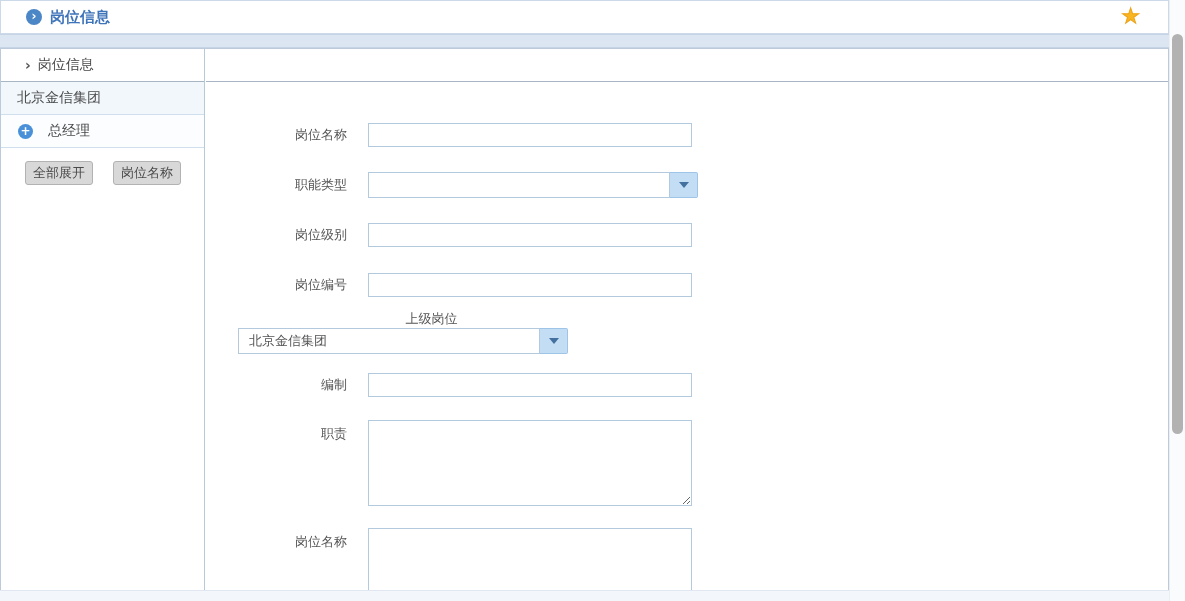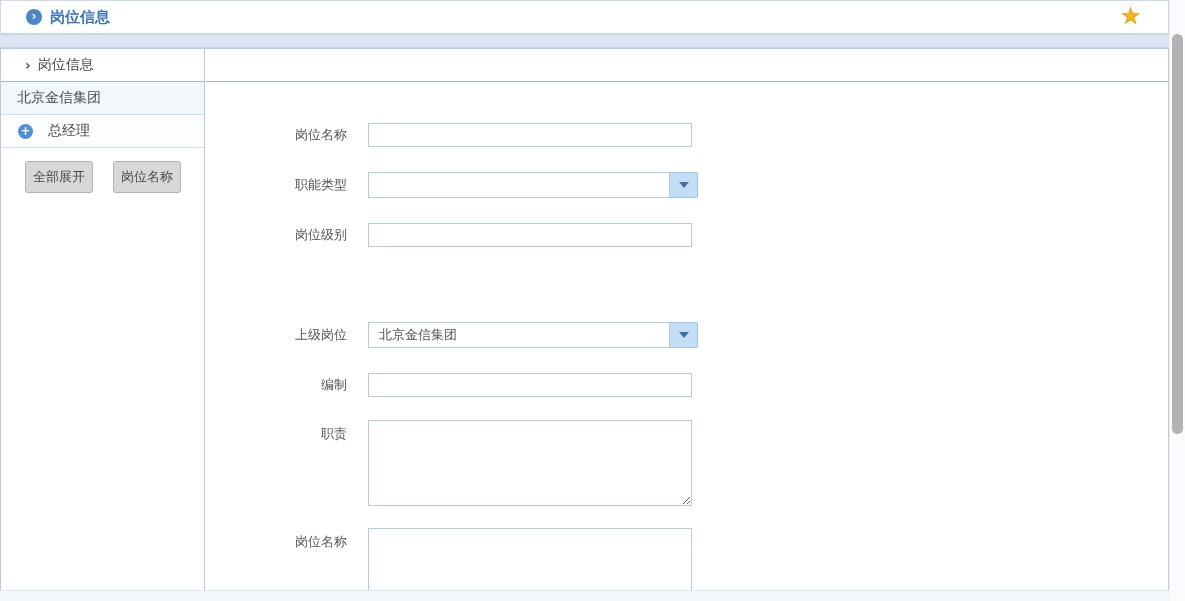--- a/index.html
+++ b/index.html
@@ -33,21 +33,21 @@
     color:#454545; font-size:14px; }
   .tree-header .chev { color:#555; font-weight:bold; margin-right:7px; font-size:14px; }
   .tree-node { height:33px; display:flex; align-items:center;
     border-bottom:1px solid #cfdfee; color:#4a4a4a; font-size:14px; }
   .tree-node.root { padding-left:16px; background:#f2f7fc; }
   .tree-node.child { padding-left:17px; background:#fbfdfe; }
   .plus-icon { width:15px; height:15px; border-radius:50%; background:#4a90d9;
     color:#fff; font-size:12px; font-weight:bold; line-height:14px; text-align:center;
     margin-right:15px; flex:0 0 auto; }
   .tree-buttons { position:absolute; top:112px; left:0; width:100%; }
-  .tree-btn { position:absolute; top:0; width:68px; height:32px; font-size:13px;
+  .tree-btn { position:absolute; top:0; width:68px; height:24px; font-size:13px;
     color:#4a4a4a; background:#d8d8d8; border:1px solid #b2b2b2; border-radius:3px;
     font-family:inherit; cursor:pointer; }
   .tree-btn.expand { left:24px; }
   .tree-btn.collapse { left:112px; }
 
   
   .toolbar-strip { position:absolute; left:205px; right:0; top:0; height:33px;
     background:#fff; border-bottom:1px solid #a8b5c4; }
 
   
@@ -130,21 +130,25 @@
               <button class="combo-btn">
                 <span class="tri"></span>
               </button>
             </div>
           </div>
         </div>
         <div class="form-row" style="top: 141px;">
           <span class="form-label">岗位级别</span>
           <div class="control-wrap"><input type="text" class="text-input" placeholder="" style=""></div>
         </div>
-        <div class="form-row" style="top: 240px;">
+        <div class="form-row" style="top: 191px;">
+          <span class="form-label">岗位编号</span>
+          <div class="control-wrap"><input type="text" class="text-input" placeholder="" style=""></div>
+        </div>
+        <div class="form-row" style="top: 228px; flex-direction: column;">
           <span class="form-label">上级岗位</span>
           <div class="control-wrap">
             <div class="combo">
               <input type="text" class="combo-input" placeholder="" value="北京金信集团" style="">
               <button class="combo-btn">
                 <span class="tri"></span>
               </button>
             </div>
           </div>
         </div>

